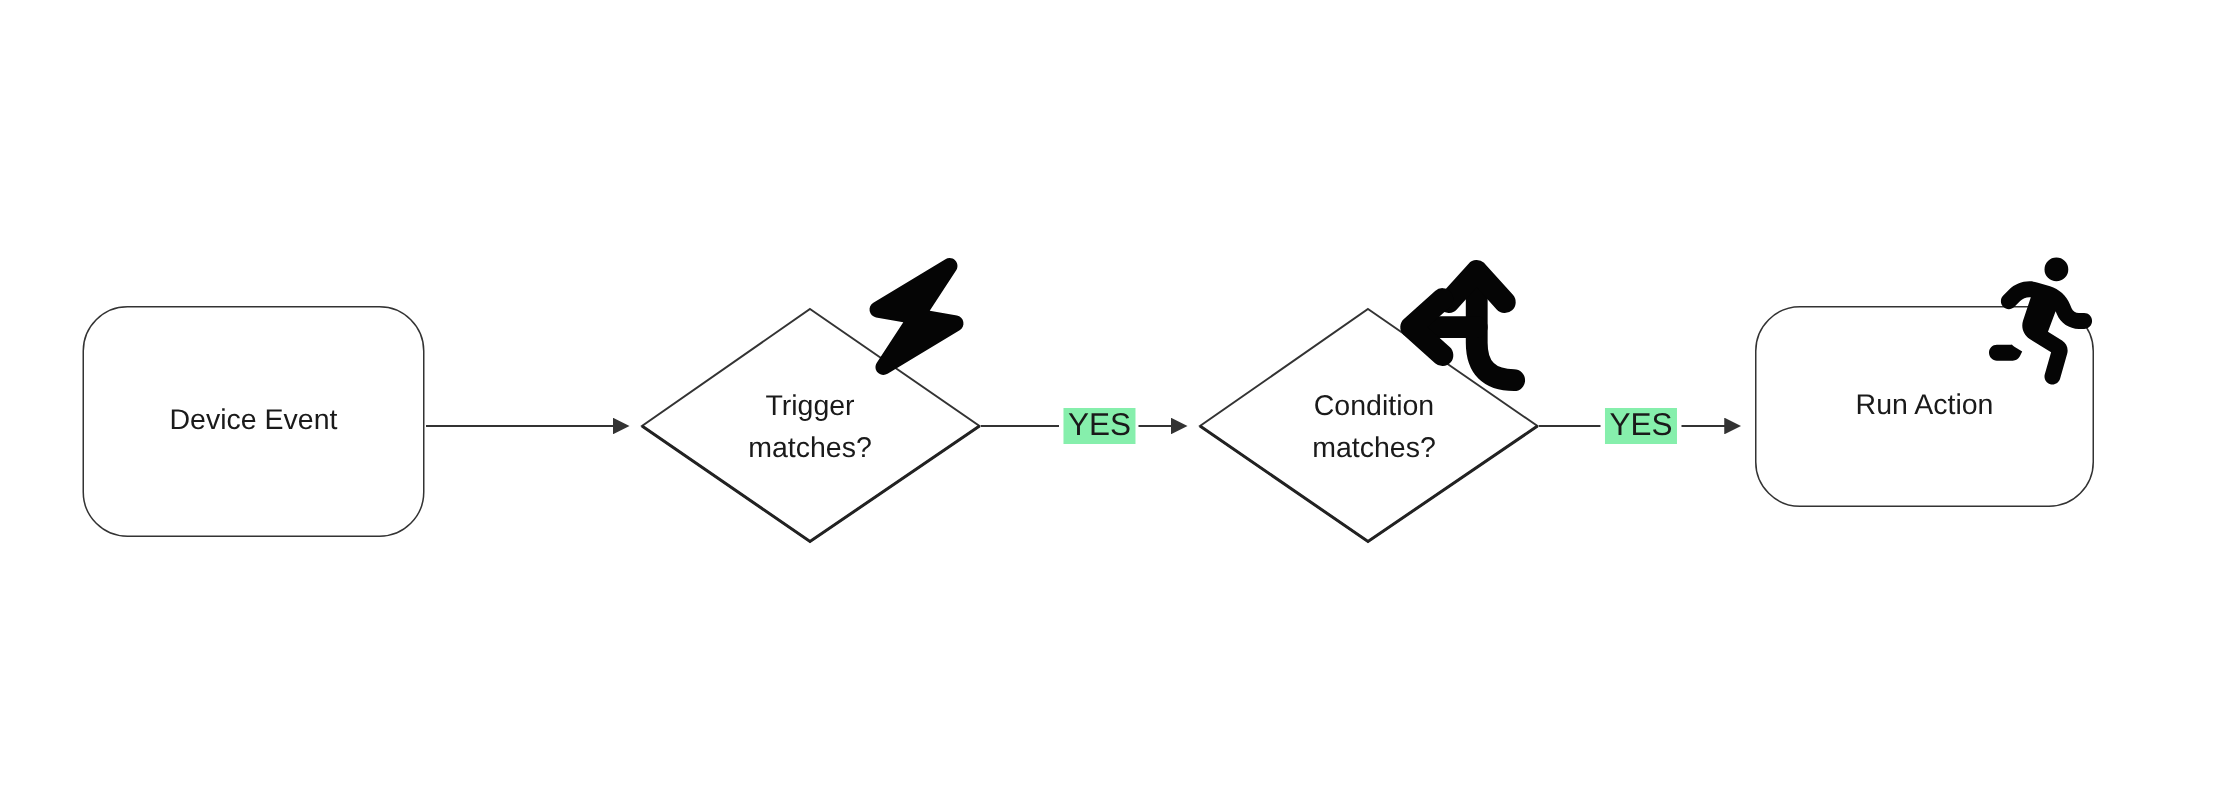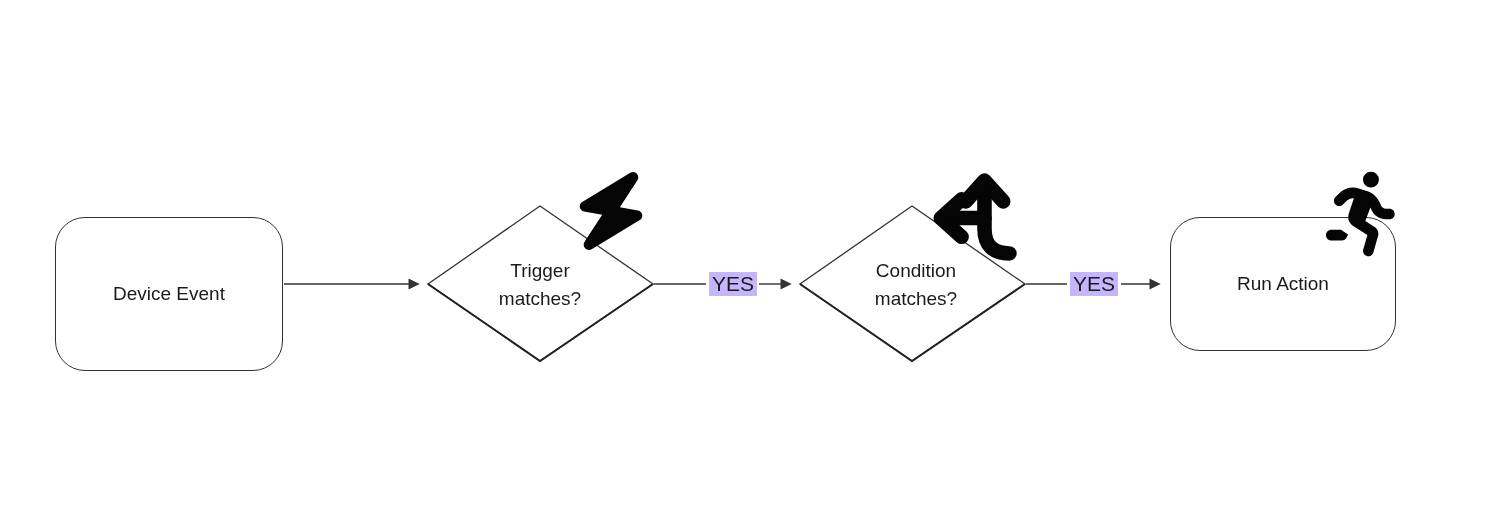--- a/index.html
+++ b/index.html
@@ -27,21 +27,20 @@
     box-sizing: border-box;
     border: 1.4px solid #333333;
     border-radius: 30px;
     background: #ffffff;
     display: flex;
     align-items: center;
     justify-content: center;
     font-size: 19px;
     color: #1a1a1a;
     z-index: 2;
-    margin-top: 13px;
   }
   .node-device { left: 55px; top: 204px; width: 228px; height: 154px; }
   .node-action { left: 1170px; top: 204px; width: 226px; height: 134px; }
   .diamond-label {
     position: absolute;
     width: 140px;
     text-align: center;
     font-size: 19px;
     line-height: 1.45;
     color: #1a1a1a;
@@ -49,21 +48,21 @@
     z-index: 2;
     pointer-events: none;
   }
   .diamond-label-trigger { left: 540px; top: 285px; }
   .diamond-label-condition { left: 916px; top: 285px; }
   .edge-label {
     position: absolute;
     transform: translate(-50%, -50%);
     font-size: 21px;
     color: #1a1a1a;
-    background: #c4b5fd;
+    background: #86efac;
     padding: 0 3px;
     z-index: 2;
   }
   .edge-label-1 { left: 733px; top: 284px; }
   .edge-label-2 { left: 1094px; top: 284px; }
   .icon {
     position: absolute;
     z-index: 3;
   }
   .icon svg { display: block; width: 100%; height: 100%; }

